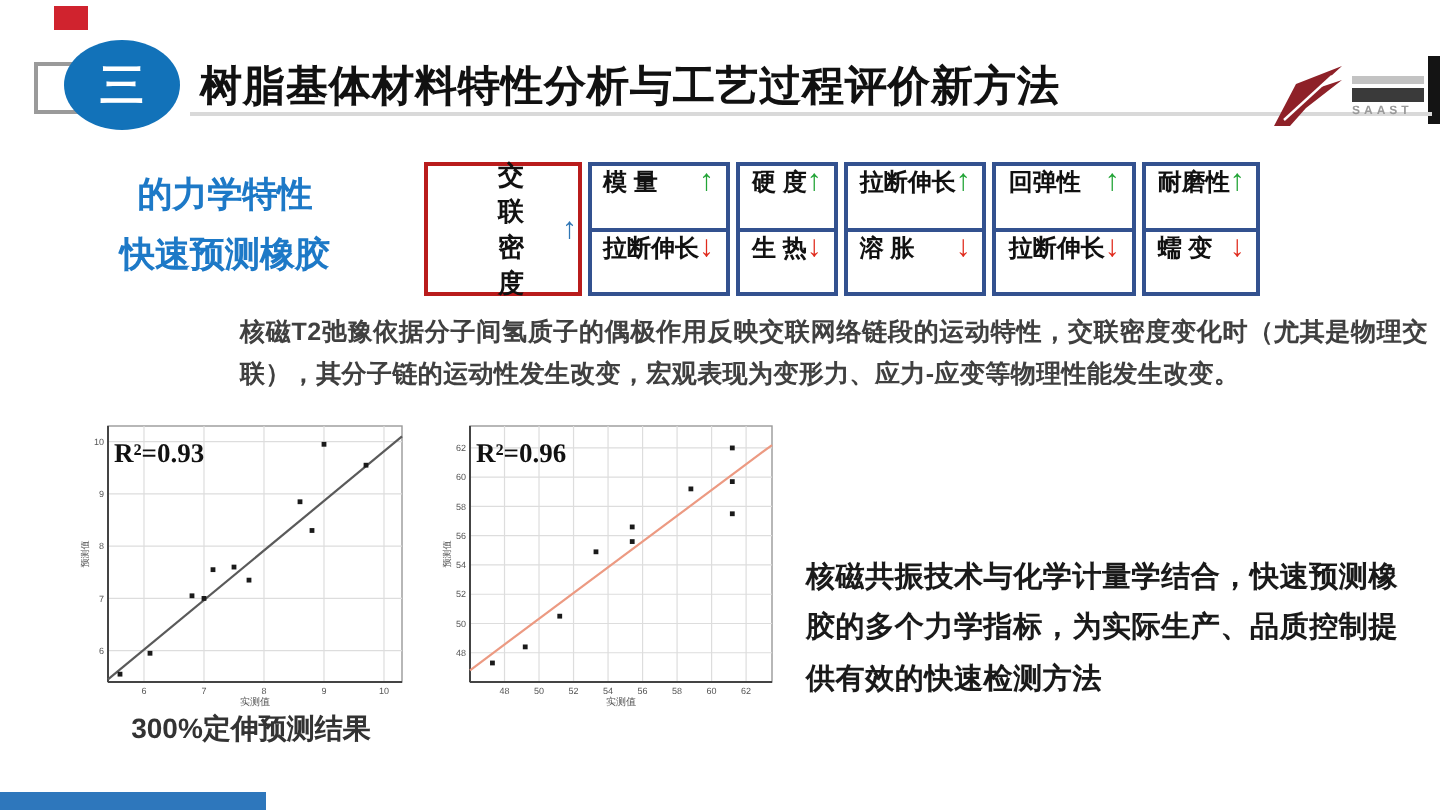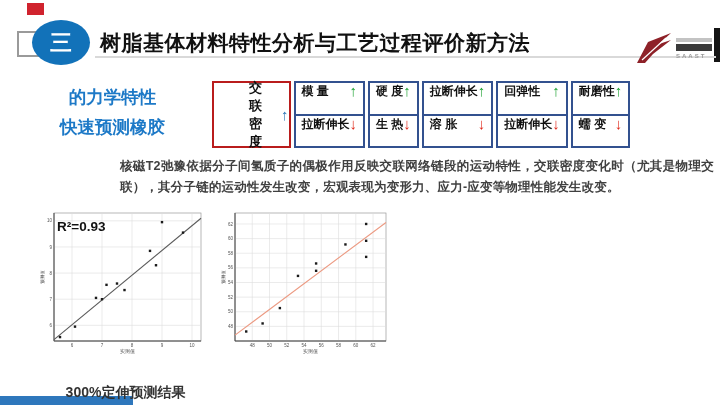--- a/index.html
+++ b/index.html
@@ -37,22 +37,22 @@
   .arr-blue{color:#2f76b5;}
   .arr-green{color:#22a436;}
   .arr-red{color:#e02b1d;}
   
   .nmr-para{position:absolute;left:120px;top:156px;width:594px;font-size:12.5px;font-weight:600;color:#404040;line-height:1.65;letter-spacing:0.2px;text-align:justify;}
   .concl-para{position:absolute;left:403px;top:277px;width:298px;font-size:14.5px;font-weight:600;color:#1a1a1a;line-height:1.75;letter-spacing:0.3px;}
   
   .chart{position:absolute;width:170px;height:148px;}
   .chart1{left:40px;top:208px;}
   .chart2{left:221px;top:208px;}
-  .chart-anno{position:absolute;left:17px;top:9px;font-size:13.5px;font-weight:600;color:#111;line-height:1.5;white-space:nowrap;}
-  .chart-caption{position:absolute;top:356px;width:175px;text-align:center;font-size:14px;font-weight:600;color:#333;margin-top:28px;}
+  .chart-anno{position:absolute;left:17px;top:9px;font-size:13.5px;font-weight:600;color:#111;line-height:1.5;white-space:nowrap;font-family:Liberation Serif, serif;}
+  .chart-caption{position:absolute;top:356px;width:175px;text-align:center;font-size:14px;font-weight:600;color:#333;}
   .cap1{left:38px;}
   .cap2{left:220px;}
 </style>
 </head>
 <body>
 
 <div class="slide">
 
   <div class="mark-red"></div>
   <div class="mark-dark"></div>
@@ -236,19 +236,21 @@
         <rect x="93.9085714285714" y="61.58285714285714" width="2.4" height="2.4" fill="#1a1a1a"></rect>
         <rect x="93.9085714285714" y="54.26857142857142" width="2.4" height="2.4" fill="#1a1a1a"></rect>
         <rect x="123.24571428571427" y="35.25142857142855" width="2.4" height="2.4" fill="#1a1a1a"></rect>
         <rect x="143.95428571428576" y="31.594285714285693" width="2.4" height="2.4" fill="#1a1a1a"></rect>
         <rect x="143.95428571428576" y="47.68571428571428" width="2.4" height="2.4" fill="#1a1a1a"></rect>
         <rect x="143.95428571428576" y="14.771428571428576" width="2.4" height="2.4" fill="#1a1a1a"></rect>
         <text x="89.5" y="144.5" font-size="5" fill="#555" text-anchor="middle">实测值</text>
         <text x="4" y="69" font-size="4.5" fill="#555" text-anchor="middle" transform="rotate(-90 4 69)">预测值</text>
       </svg>
     <div class="chart-anno">
+      <div>R²=0.96</div>
     </div>
   </div>
 
   <div class="chart-caption cap1">300%定伸预测结果</div>
 
+  <div class="concl-para">核磁共振技术与化学计量学结合，快速预测橡胶的多个力学指标，为实际生产、品质控制提供有效的快速检测方法</div>
 
 </div>
 
 </body></html>

